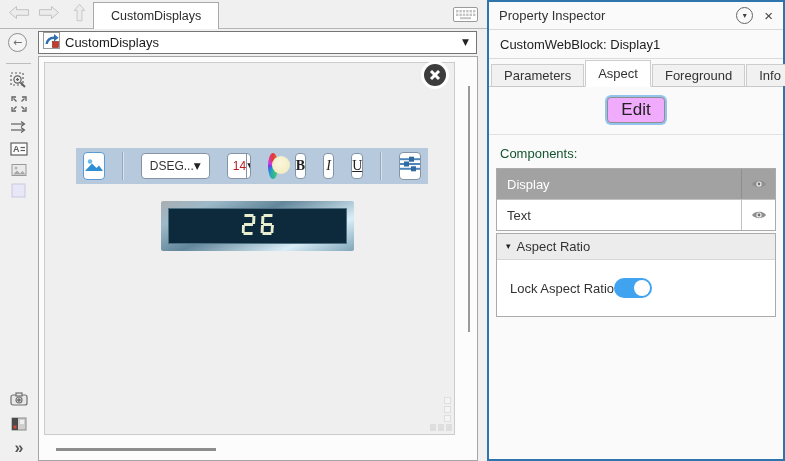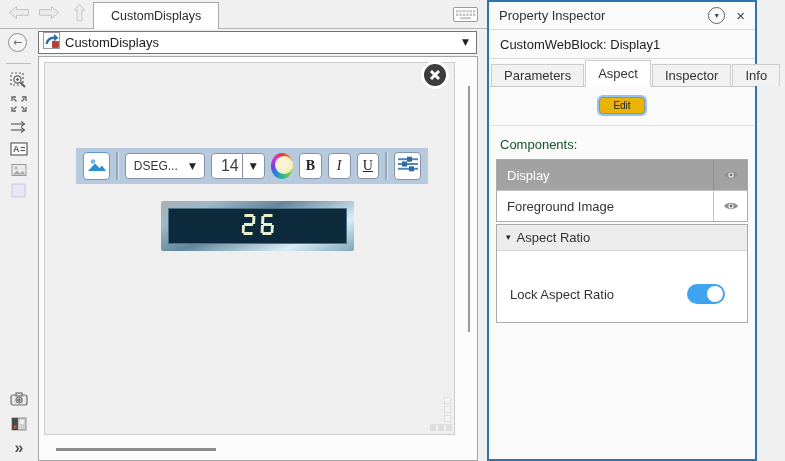--- a/index.html
+++ b/index.html
@@ -40,81 +40,81 @@
                background:#3d3d3d;box-shadow:0 0 0 3px #ffffff;display:flex;align-items:center;justify-content:center;z-index:3;}
   .vscroll{position:absolute;left:429px;top:29px;width:2px;height:246px;background:#9a9a9a;}
   .hscroll{position:absolute;left:17px;top:391px;width:160px;height:3px;background:#8d8d8d;}
   .grip-col{position:absolute;right:3px;bottom:12px;display:flex;flex-direction:column;gap:2px;}
   .grip-col i{width:5px;height:5px;border:1px solid #dedede;background:#f4f4f4;}
   .grip-row{position:absolute;right:2px;bottom:3px;display:flex;gap:2px;}
   .grip-row i{width:6px;height:7px;background:#dedede;}
 
   
   .canvas-toolbar{position:absolute;left:37px;top:91px;width:352px;height:36px;background:#b7c9dc;
-                  display:flex;align-items:center;padding:0 7px;gap:6px;box-sizing:border-box;}
+                  display:flex;align-items:center;padding:0 7px;gap:17px;box-sizing:border-box;}
   .tb-btn{height:26px;background:#fff;border:1px solid #8494a6;border-radius:4px;display:flex;
           align-items:center;justify-content:center;box-sizing:border-box;}
   .img-btn{width:31px;height:28px;border-color:#5b9bd5;}
   .tb-sep{width:2px;height:28px;background:#98a8ba;border-right:1px solid #d9e2ec;}
   .font-dd{width:90px;justify-content:space-between;padding:0 8px;font-size:12px;color:#333;}
   .size-dd{width:62px;padding:0;overflow:hidden;}
-  .size-dd .num{flex:1;padding-left:9px;font-size:16px;color:#404040;}
+  .size-dd .num{flex:1;padding-left:9px;font-size:12px;color:#b91c1c;}
   .size-dd .dd-caret{width:21px;height:100%;border-left:1px solid #8494a6;display:flex;
                      align-items:center;justify-content:center;}
   .wheel{width:26px;height:26px;border-radius:50%;position:relative;
          background:conic-gradient(#e23a3a,#f08a2a,#f5e63a,#7ac943,#2ab5a0,#2a7de1,#7a3ae1,#d13ae1,#e23a3a);}
   .wheel::after{content:"";position:absolute;left:4px;top:3px;width:18px;height:18px;border-radius:50%;
                 background:radial-gradient(circle at 45% 40%, #faf6dc 0%, #f3edc4 70%, #eee4b2 100%);}
   .fmt-btn{width:26px;font-family:"Liberation Serif",serif;font-size:14px;color:#222;}
   .fmt-bold{font-weight:bold;}
   .fmt-italic{font-style:italic;}
   .fmt-underline{text-decoration:underline;}
   .sliders-btn{width:31px;height:28px;}
 
   
   .display-widget{position:absolute;left:122px;top:144px;width:193px;height:50px;border-radius:2px;
       background:linear-gradient(155deg,#a9aeb2 0%,#9db9c9 18%,#62869a 42%,#d9edf7 76%,#7fa5b8 100%);}
   .display-screen{position:absolute;left:7px;top:7px;right:7px;bottom:7px;background:#0d2a3d;
       border:1px solid #4e7083;display:flex;align-items:center;justify-content:center;}
   .display-screen svg{transform:skewX(-3deg);}
 
   
-  .inspector{position:absolute;left:487px;top:0;width:270px;height:461px;background:#fafafa;
+  .inspector{position:absolute;left:487px;top:0;width:298px;height:461px;background:#fafafa;
              border:2px solid #2e74ad;box-sizing:border-box;}
   .pi-title{height:27px;border-bottom:1px solid #dadada;display:flex;align-items:center;padding:0 10px;}
   .pi-title .t{flex:1;font-size:13px;color:#333;}
   .pi-menu{width:17px;height:17px;border:1px solid #666;border-radius:50%;display:flex;align-items:center;
            justify-content:center;font-size:8px;color:#444;font-family:"DejaVu Sans",sans-serif;box-sizing:border-box;}
   .pi-close{font-size:15px;color:#444;margin-left:11px;line-height:1;}
   .pi-block{height:28px;border-bottom:1px solid #dadada;display:flex;align-items:center;
             padding:0 11px;font-size:13px;color:#222;}
   .pi-tabs{height:27px;display:flex;align-items:flex-end;border-bottom:1px solid #c8c8c8;
            padding-left:2px;background:#fafafa;}
   .pi-tab{height:22px;display:flex;align-items:center;padding:0 12px;font-size:13px;color:#333;
           background:#f1f1f1;border:1px solid #cdcdcd;border-bottom:none;margin-right:1px;box-sizing:border-box;}
   .pi-tab.active{height:27px;background:#fff;margin-bottom:-1px;border-bottom:1px solid #fff;z-index:1;}
   .edit-wrap{display:flex;justify-content:center;margin-top:10px;}
-  .edit-btn{padding:2px 13px;font-size:10px;color:#222;background:#eab308;border:1px solid #8f8f8f;
+  .edit-btn{padding:2px 13px;font-size:17px;color:#222;background:#f0abfc;border:1px solid #8f8f8f;
             border-radius:4px;box-shadow:0 0 0 2px #93c4ed;}
   .pi-divider{height:1px;background:#e2e2e2;margin-top:11px;}
   .section-label{font-size:13px;color:#14532d;margin:11px 0 7px 11px;}
   .comp-table{margin:2px 7px;border:1px solid #ababab;background:#fff;}
   .comp-row{height:30px;display:flex;align-items:center;border-bottom:1px solid #c2c2c2;}
   .comp-row:last-child{border-bottom:none;}
   .comp-row .lbl{flex:1;padding-left:10px;font-size:13px;color:#333;}
   .comp-row .eye{width:33px;align-self:stretch;border-left:1px solid #c2c2c2;display:flex;
                  align-items:center;justify-content:center;}
   .comp-row.selected{background:#a2a2a2;}
   .comp-row.selected .lbl{color:#fff;}
   .comp-row.selected .eye{border-left-color:#8e8e8e;}
   .aspect-box{margin:0 7px;border:1px solid #ababab;background:#fff;}
   .aspect-header{height:25px;background:#ececec;display:flex;align-items:center;padding-left:9px;gap:6px;
                  border-bottom:1px solid #d6d6d6;font-size:13px;color:#333;}
-  .aspect-body{height:56px;display:flex;align-items:center;justify-content:space-between;
-               padding:0 22px 0 13px;margin-top:15px;}
+  .aspect-body{height:56px;display:flex;align-items:center;justify-content:flex-start;
+               padding:0 22px 0 13px;}
   .lock-label{font-size:13px;color:#333;}
   .toggle{width:38px;height:20px;border-radius:10px;background:#c8c8c8;position:relative;}
   .toggle.on{background:#3fa3f0;}
   .toggle .knob{position:absolute;top:2px;left:2px;width:16px;height:16px;border-radius:50%;background:#fff;}
   .toggle.on .knob{left:auto;right:2px;}
 </style>
 </head>
 <body>
 
 <div class="app">
@@ -350,21 +350,21 @@
       <span class="pi-menu">
         <span>▾</span>
       </span>
       <span class="pi-close">×</span>
     </div>
     <div class="pi-block">CustomWebBlock: Display1</div>
 
     <div class="pi-tabs">
       <span class="pi-tab">Parameters</span>
       <span class="pi-tab active">Aspect</span>
-      <span class="pi-tab">Inspector</span>
+      <span class="pi-tab">Foreground</span>
       <span class="pi-tab">Info</span>
     </div>
 
     <div class="edit-wrap">
       <span class="edit-btn">Edit</span>
     </div>
     <div class="pi-divider"></div>
 
     <div class="section-label">Components:</div>
     <div class="comp-table">
@@ -372,21 +372,21 @@
         <span class="lbl">Display</span>
         <span class="eye">
           <svg width="16" height="12" viewBox="0 0 16 12">
               <path d="M1 6 C4.2 1.8 11.8 1.8 15 6 C11.8 10.2 4.2 10.2 1 6 Z" fill="#8f8f8f"></path>
               <circle cx="8" cy="6" r="2.6" fill="#f2f2f2"></circle>
               <circle cx="8" cy="6" r="1.4" fill="#6e6e6e"></circle>
             </svg>
         </span>
       </div>
       <div class="comp-row">
-        <span class="lbl">Foreground Image</span>
+        <span class="lbl">Text</span>
         <span class="eye">
           <svg width="16" height="12" viewBox="0 0 16 12">
               <path d="M1 6 C4.2 1.8 11.8 1.8 15 6 C11.8 10.2 4.2 10.2 1 6 Z" fill="#8f8f8f"></path>
               <circle cx="8" cy="6" r="2.6" fill="#f2f2f2"></circle>
               <circle cx="8" cy="6" r="1.4" fill="#6e6e6e"></circle>
             </svg>
         </span>
       </div>
     </div>
 

